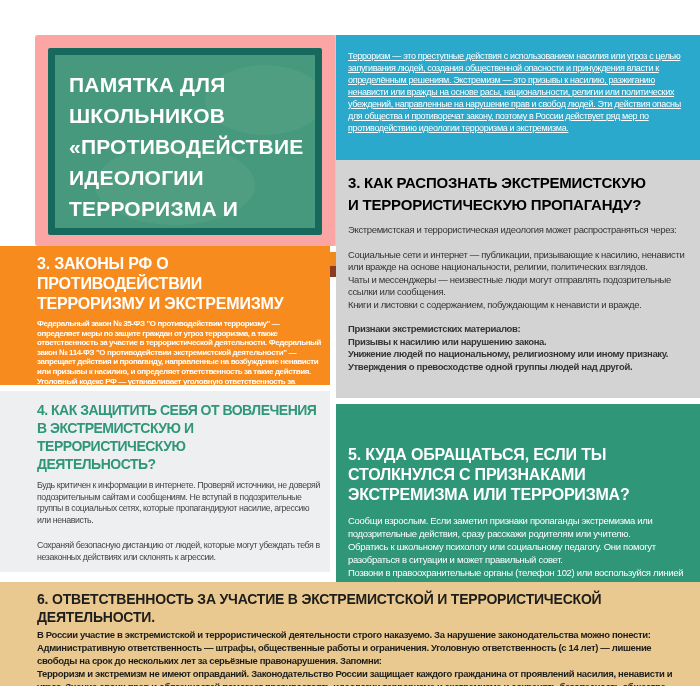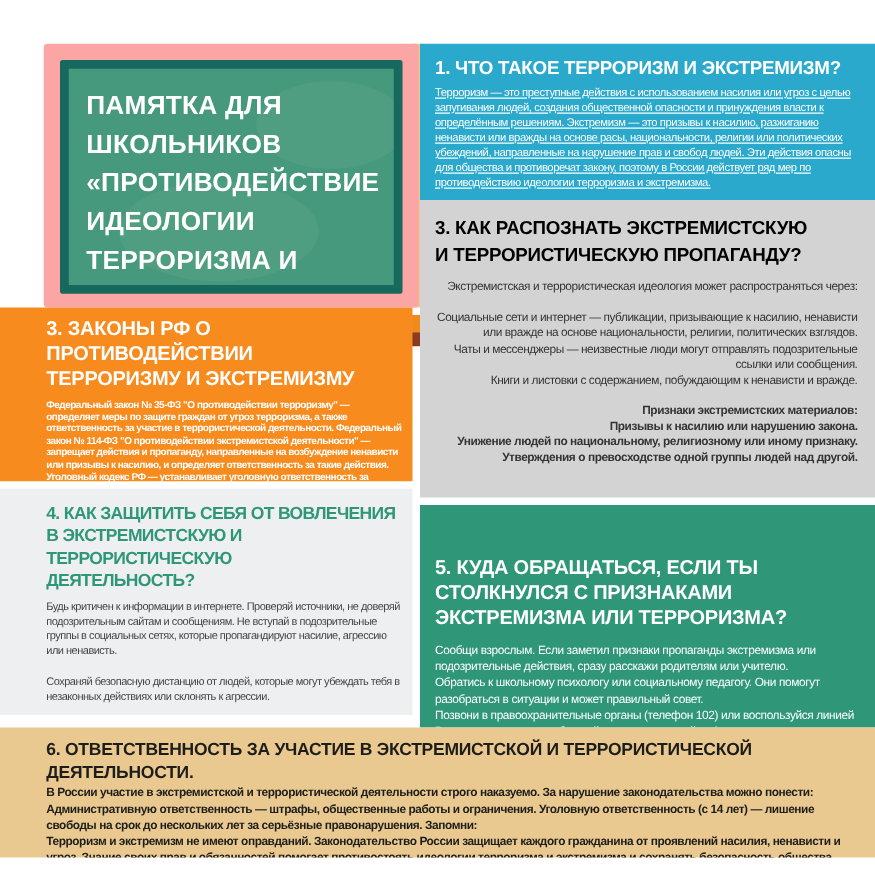--- a/index.html
+++ b/index.html
@@ -28,21 +28,21 @@
   .sec p{margin:0;white-space:pre-line;}
 
   
   .s1{left:336px;top:35px;width:364px;height:125px;background:#2ba9cc;color:#fff;padding:11px 14px 0 12px;}
   .s1 h2{font-size:15px;line-height:18px;letter-spacing:-.2px;}
   .s1 p{margin-top:4px;font-size:9px;line-height:12px;letter-spacing:-.35px;text-decoration:underline;}
 
   
   .s3{left:336px;top:160px;width:364px;height:238px;background:#d3d3d3;color:#343434;padding:12px 14px 0 12px;}
   .s3 h2{font-size:15px;line-height:22px;letter-spacing:-.2px;color:#000000;}
-  .s3 p{font-size:9.5px;line-height:12.5px;letter-spacing:-.35px;text-align:right;}
+  .s3 p{font-size:9.5px;line-height:12.5px;letter-spacing:-.35px;}
   .s3 .p0{margin-top:8px;}
   .s3 .p1{margin-top:12px;}
   .s3 .p2{margin-top:12px;font-weight:bold;}
 
   
   .s2{left:0;top:246px;width:330px;height:139px;background:#f78b1e;color:#fff;padding:8px 8px 0 37px;}
   .s2 h2{font-size:16px;line-height:20px;letter-spacing:-.2px;}
   .s2 p{margin-top:5px;font-size:8px;line-height:9.6px;letter-spacing:-.4px;font-weight:700;}
 
   
@@ -86,21 +86,20 @@
 ТЕРРОРИЗМА И
 ЭКСТРЕМИЗМА»</div>
       </div>
     </div>
     <div class="abs chalk"></div>
     <div class="abs eraser-top"></div>
     <div class="abs eraser-base"></div>
   </div>
 
   <section class="abs sec s1">
-    <h2>1. ЧТО ТАКОЕ ТЕРРОРИЗМ И ЭКСТРЕМИЗМ?</h2>
     <p>Терроризм — это преступные действия с использованием насилия или угроз с целью запугивания людей, создания общественной опасности и принуждения власти к определённым решениям. Экстремизм — это призывы к насилию, разжиганию ненависти или вражды на основе расы, национальности, религии или политических убеждений, направленные на нарушение прав и свобод людей. Эти действия опасны для общества и противоречат закону, поэтому в России действует ряд мер по противодействию идеологии терроризма и экстремизма.</p>
   </section>
 
   <section class="abs sec s3">
     <h2>3. КАК РАСПОЗНАТЬ ЭКСТРЕМИСТСКУЮ
 И ТЕРРОРИСТИЧЕСКУЮ ПРОПАГАНДУ?</h2>
     <p class="p0">Экстремистская и террористическая идеология может распространяться через:</p>
     <p class="p1">Социальные сети и интернет — публикации, призывающие к насилию, ненависти или вражде на основе национальности, религии, политических взглядов.
 Чаты и мессенджеры — неизвестные люди могут отправлять подозрительные ссылки или сообщения.
 Книги и листовки с содержанием, побуждающим к ненависти и вражде.</p>

